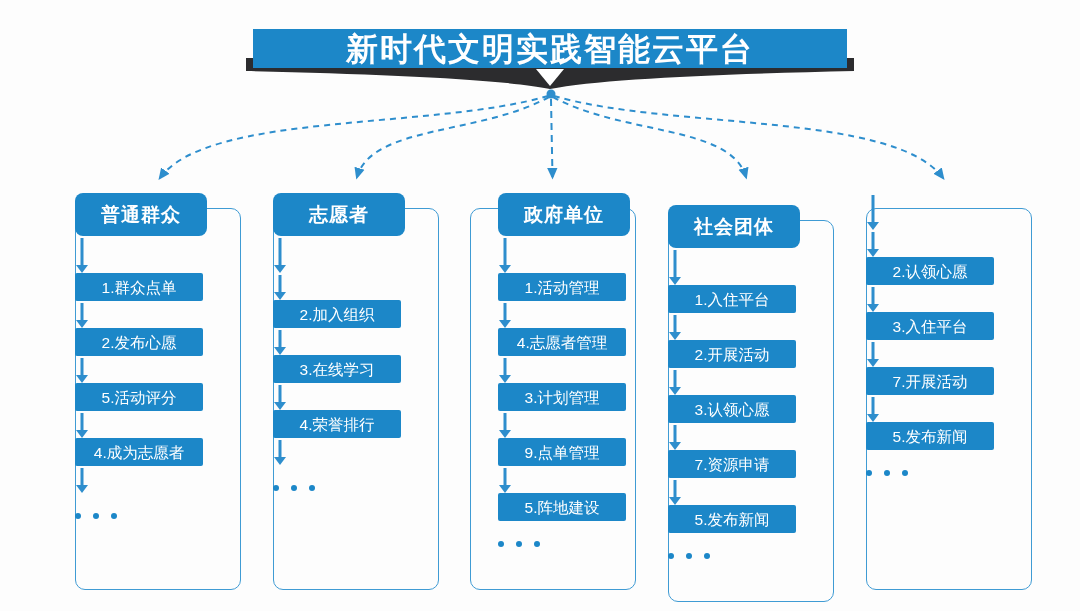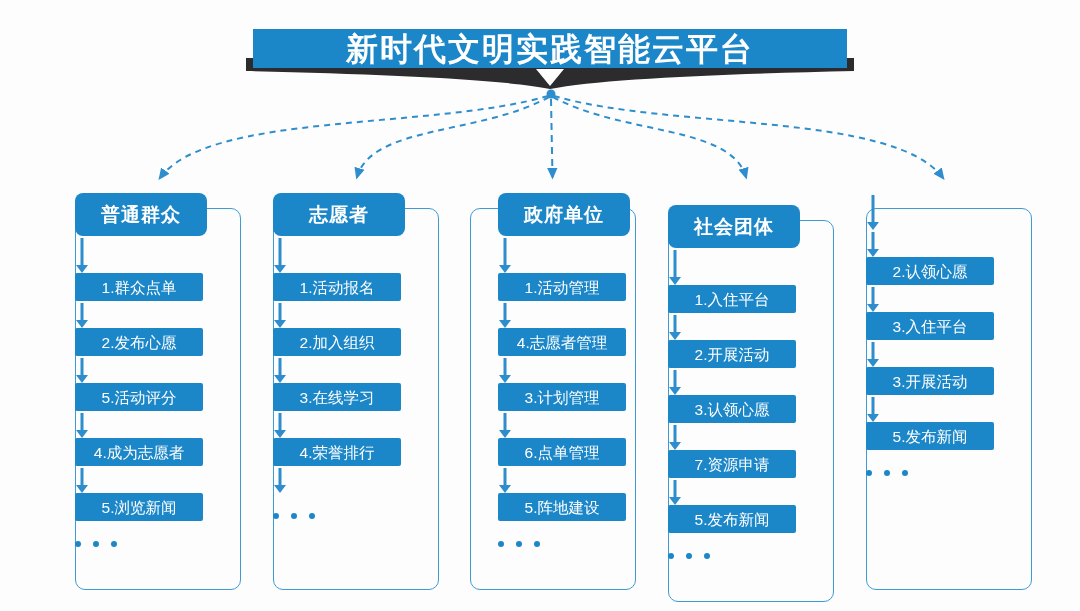--- a/index.html
+++ b/index.html
@@ -117,33 +117,31 @@
     <div class="col-header">普通群众</div>
     <div class="v-arrow long"></div>
     <div class="step">1.群众点单</div>
     <div class="v-arrow short"></div>
     <div class="step">2.发布心愿</div>
     <div class="v-arrow short"></div>
     <div class="step">5.活动评分</div>
     <div class="v-arrow short"></div>
     <div class="step">4.成为志愿者</div>
     <div class="v-arrow short"></div>
-    <div class="step">5.浏览新闻</div>
     <div class="dots">
       <span class="dot"></span>
       <span class="dot"></span>
       <span class="dot"></span>
     </div>
   </div>
 
   <div class="column" style="left:273px;">
     <div class="col-outline"></div>
     <div class="col-header">志愿者</div>
     <div class="v-arrow long"></div>
-    <div class="step">1.活动报名</div>
     <div class="v-arrow short"></div>
     <div class="step">2.加入组织</div>
     <div class="v-arrow short"></div>
     <div class="step">3.在线学习</div>
     <div class="v-arrow short"></div>
     <div class="step">4.荣誉排行</div>
     <div class="v-arrow short"></div>
     <div class="dots">
       <span class="dot"></span>
       <span class="dot"></span>
@@ -154,21 +152,21 @@
   <div class="column" style="left:470px;padding-left:28px;">
     <div class="col-outline"></div>
     <div class="col-header">政府单位</div>
     <div class="v-arrow long"></div>
     <div class="step">1.活动管理</div>
     <div class="v-arrow short"></div>
     <div class="step">4.志愿者管理</div>
     <div class="v-arrow short"></div>
     <div class="step">3.计划管理</div>
     <div class="v-arrow short"></div>
-    <div class="step">6.点单管理</div>
+    <div class="step">9.点单管理</div>
     <div class="v-arrow short"></div>
     <div class="step">5.阵地建设</div>
     <div class="dots">
       <span class="dot"></span>
       <span class="dot"></span>
       <span class="dot"></span>
     </div>
   </div>
 
   <div class="column" style="left:668px;margin-top:12px;">
@@ -192,21 +190,21 @@
   </div>
 
   <div class="column" style="left:866px;">
     <div class="col-outline"></div>
     <div class="v-arrow long"></div>
     <div class="v-arrow short"></div>
     <div class="step">2.认领心愿</div>
     <div class="v-arrow short"></div>
     <div class="step">3.入住平台</div>
     <div class="v-arrow short"></div>
-    <div class="step">3.开展活动</div>
+    <div class="step">7.开展活动</div>
     <div class="v-arrow short"></div>
     <div class="step">5.发布新闻</div>
     <div class="dots">
       <span class="dot"></span>
       <span class="dot"></span>
       <span class="dot"></span>
     </div>
   </div>
 
 </div>

